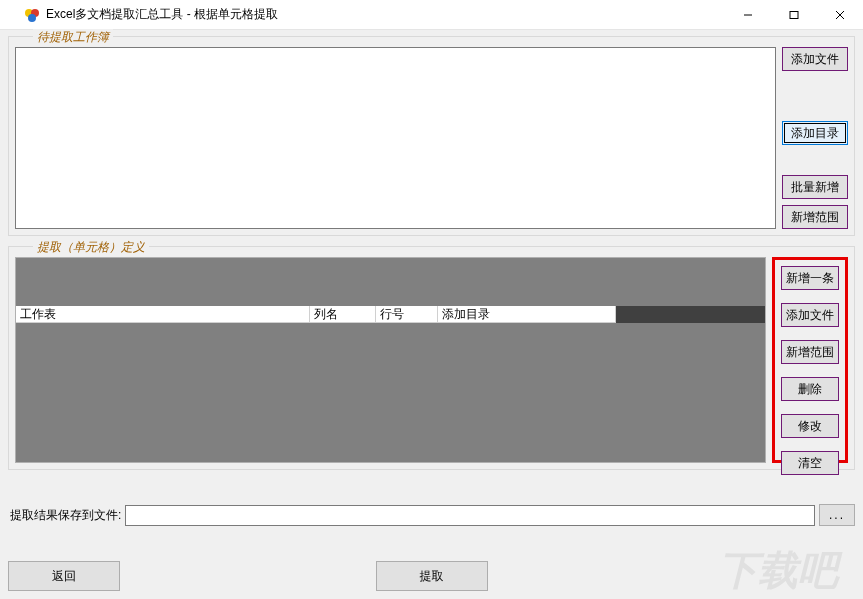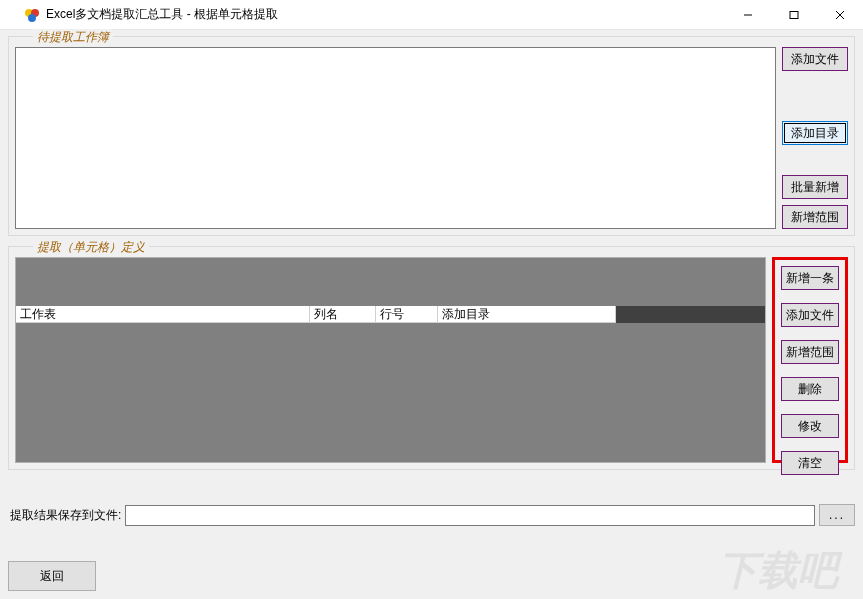--- a/index.html
+++ b/index.html
@@ -162,21 +162,21 @@
 }
 
 
 .bottom {
   position: absolute;
   left: 8px; right: 8px; bottom: 8px;
   display: flex;
   align-items: center;
 }
 .bigbtn {
-  width: 88px;
+  width: 112px;
   height: 30px;
   background: #e1e1e1;
   border: 1px solid #adadad;
   text-align: center;
   line-height: 28px;
 }
 
 
 .watermark {
   position: absolute;
@@ -260,19 +260,22 @@
 
   <div class="saverow">
     <span class="label">提取结果保存到文件:</span>
     <input class="input" type="text" value="" style="">
     <div class="browse">...</div>
   </div>
 
   <div class="bottom">
     <div class="bigbtn">返回</div>
     <div style="flex:1"></div>
+    <div style="position:absolute; left:50%; transform:translateX(-50%);">
+      <div class="bigbtn">提取</div>
+    </div>
   </div>
 
   <svg class="watermark" width="150" height="60">
     <text x="5" y="45" font-size="40" font-weight="bold" font-style="italic" fill="#888" font-family="SimHei,sans-serif">下载吧</text>
   </svg>
 
 </div>
 
 </body></html>

